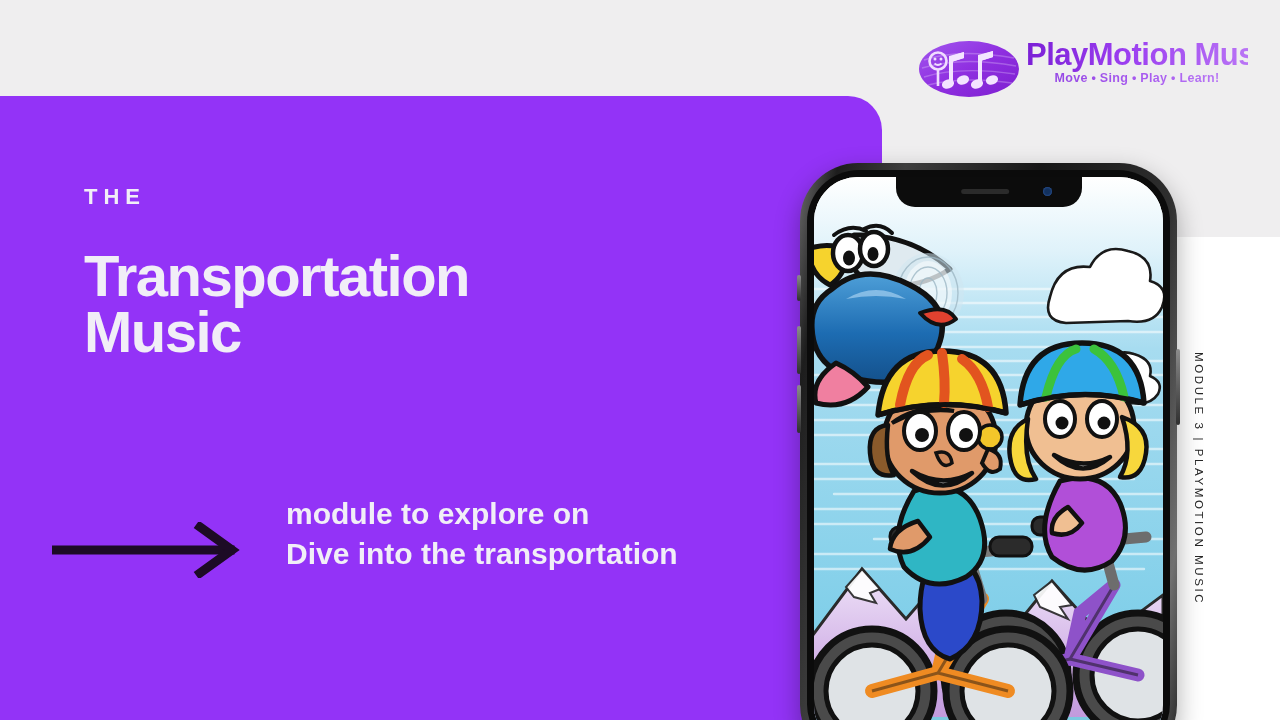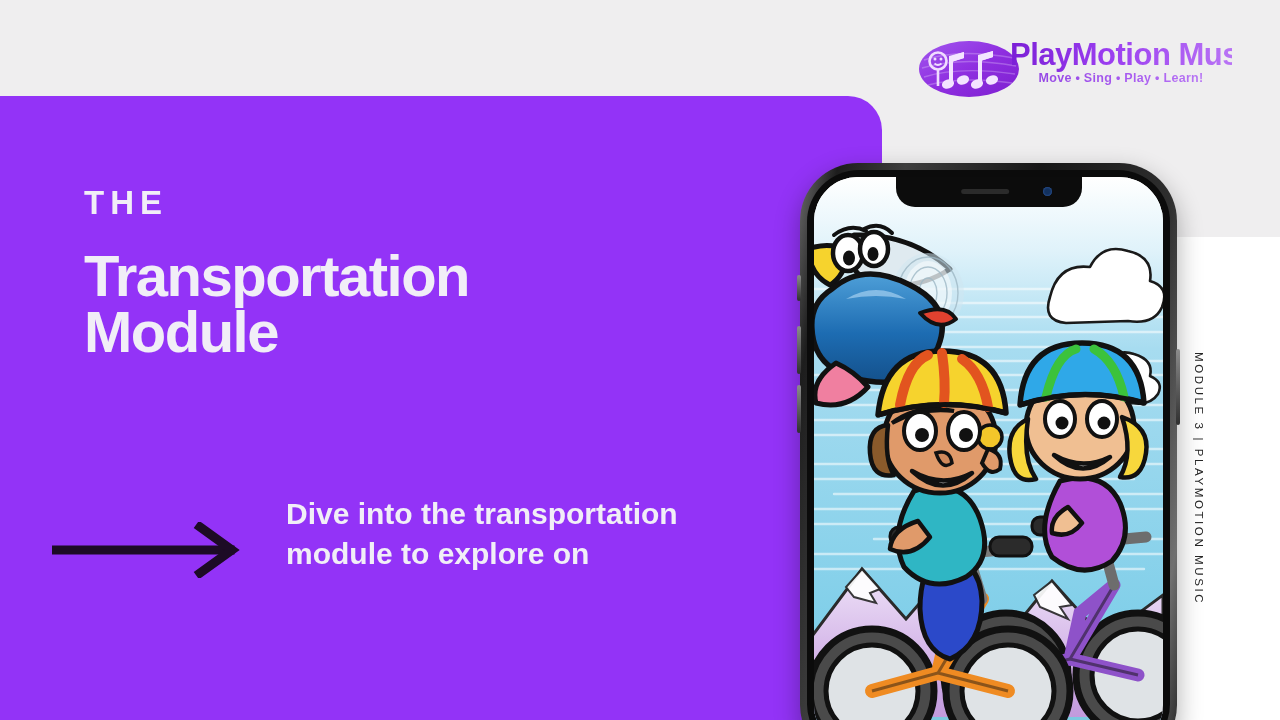--- a/index.html
+++ b/index.html
@@ -38,21 +38,21 @@
     height: 624px;
     background: #9333f7;
     border-top-right-radius: 34px;
   }
 
   
   .eyebrow {
     position: absolute;
     left: 84px;
     top: 186px;
-    font-size: 33px;
+    font-size: 22px;
     font-weight: bold;
     letter-spacing: 6px;
     color: #f1eef7;
     line-height: 1;
   }
   .headline {
     position: absolute;
     left: 84px;
     top: 248px;
     width: 720px;
@@ -106,21 +106,21 @@
     width: 322px;
     height: 64px;
   }
   .logo-mark {
     position: absolute;
     left: 0; top: 2px;
     width: 102px; height: 58px;
   }
   .logo-text-wrap {
     position: absolute;
-    left: 92px;
+    left: 108px;
     top: 0px;
     width: 222px;
   }
   .logo-name {
     font-size: 31px;
     font-weight: bold;
     letter-spacing: -0.5px;
     line-height: 1.1;
     background: linear-gradient(90deg,#7b1fd6 0%, #9b3ef0 45%, #b974f5 100%);
     -webkit-background-clip: text;
@@ -220,33 +220,33 @@
 
   <div class="bg-white"></div>
   <div class="bg-gray-band"></div>
 
   <div class="purple-panel"></div>
 
   <div class="eyebrow">THE</div>
 
   <div class="headline">
     <span class="line">Transportation</span>
-    <span class="line">Module</span>
+    <span class="line">Music</span>
   </div>
 
   <div class="arrow-wrap">
     <svg width="190" height="56" viewBox="0 0 190 56" aria-hidden="true">
       <line x1="4" y1="28" x2="178" y2="28" stroke="#1d0b26" stroke-width="9" stroke-linecap="square"></line>
       <polyline points="148,5 180,28 148,51" fill="none" stroke="#1d0b26" stroke-width="9" stroke-linecap="square" stroke-linejoin="miter"></polyline>
     </svg>
   </div>
 
   <div class="body-copy">
+    <span class="line">module to explore on</span>
     <span class="line">Dive into the transportation</span>
-    <span class="line">module to explore on</span>
   </div>
 
   <div class="side-label">MODULE 3 | PLAYMOTION MUSIC</div>
 
   <div class="logo">
     <div class="logo-mark">
       <svg width="102" height="58" viewBox="0 0 102 58" aria-hidden="true">
         <defs>
           <linearGradient id="ovalGrad" x1="0" y1="0" x2="1" y2="1">
             <stop offset="0%" stop-color="#a257ef"></stop>

